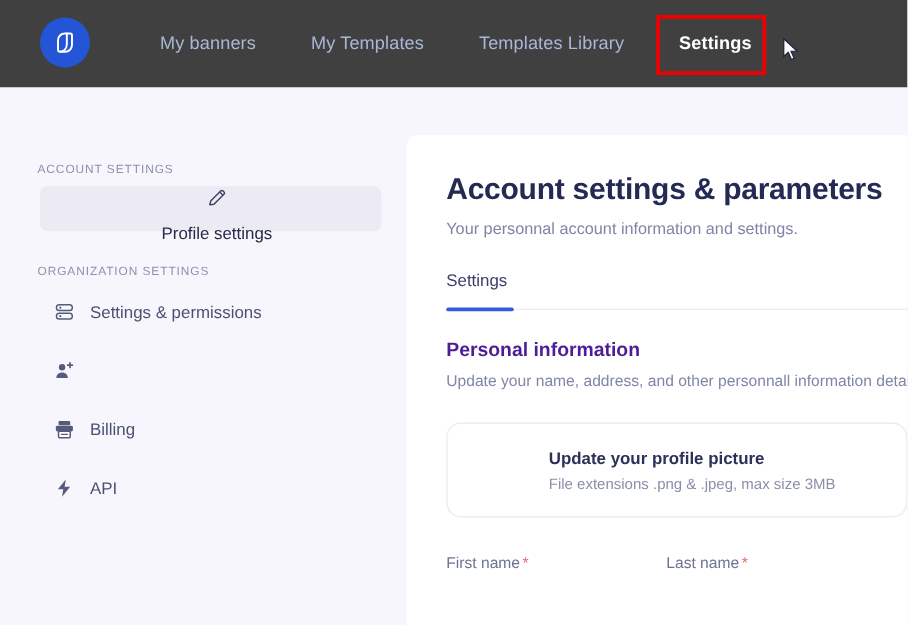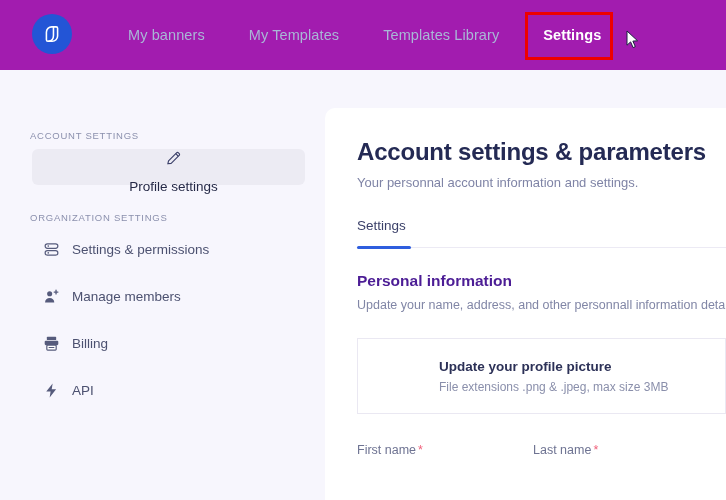--- a/index.html
+++ b/index.html
@@ -8,21 +8,21 @@
     overflow: hidden;
     font-family: "Liberation Sans", "DejaVu Sans", sans-serif;
     background: #f7f7fc;
   }
   #app { position: relative; width: 726px; height: 500px; }
 
   
   .topbar {
     position: absolute; top: 0; left: 0;
     width: 726px; height: 70px;
-    background: #a21caf;
+    background: #404040;
     display: flex; align-items: center;
   }
   .logo-wrap {
     position: absolute; left: 32px; top: 14px;
     width: 40px; height: 40px;
     border-radius: 50%;
     background: #2355d6;
     display: flex; align-items: center; justify-content: center;
   }
   .logo-wrap svg { display: block; }
@@ -167,21 +167,21 @@
     margin-top: 8px;
     font-size: 12.5px;
     color: #8186a6;
     white-space: nowrap;
   }
 
   .upload-box {
     margin-top: 26px;
     width: 369px; height: 76px;
     border: 1px solid #eae8f2;
-    border-radius: 0;
+    border-radius: 12px;
     position: relative;
   }
   .upload-title {
     position: absolute; left: 81px; top: 20px;
     font-size: 13.5px; font-weight: 700;
     color: #2c3157;
   }
   .upload-sub {
     position: absolute; left: 81px; top: 41px;
     font-size: 12px;
@@ -269,21 +269,20 @@
         </div>
 
         <div class="side-item">
           <span class="s-ico">
             <svg width="17" height="17" viewBox="0 0 24 24" fill="none">
               <circle cx="9.4" cy="8.2" r="3.6" fill="#565b7c"></circle>
               <path d="M2.9 20.3c0-3.6 2.9-6.1 6.5-6.1s6.5 2.5 6.5 6.1z" fill="#565b7c"></path>
               <path d="M18.4 3.2v5.2M15.8 5.8h5.2" stroke="#565b7c" stroke-width="1.9" stroke-linecap="round"></path>
             </svg>
           </span>
-          <span class="s-label">Manage members</span>
         </div>
 
 
         <div class="side-item">
           <span class="s-ico">
             <svg width="17" height="17" viewBox="0 0 24 24" fill="none">
               <rect x="5.4" y="2.6" width="13.2" height="4.6" rx="1" fill="#565b7c"></rect>
               <rect x="2.4" y="8" width="19.2" height="6.4" rx="1.6" fill="#565b7c"></rect>
               <rect x="5.4" y="14.2" width="13.2" height="7.2" rx="1.2" stroke="#565b7c" stroke-width="1.7" fill="#fff"></rect>
               <path d="M8.6 17.6h6.8" stroke="#565b7c" stroke-width="1.5" stroke-linecap="round"></path>

